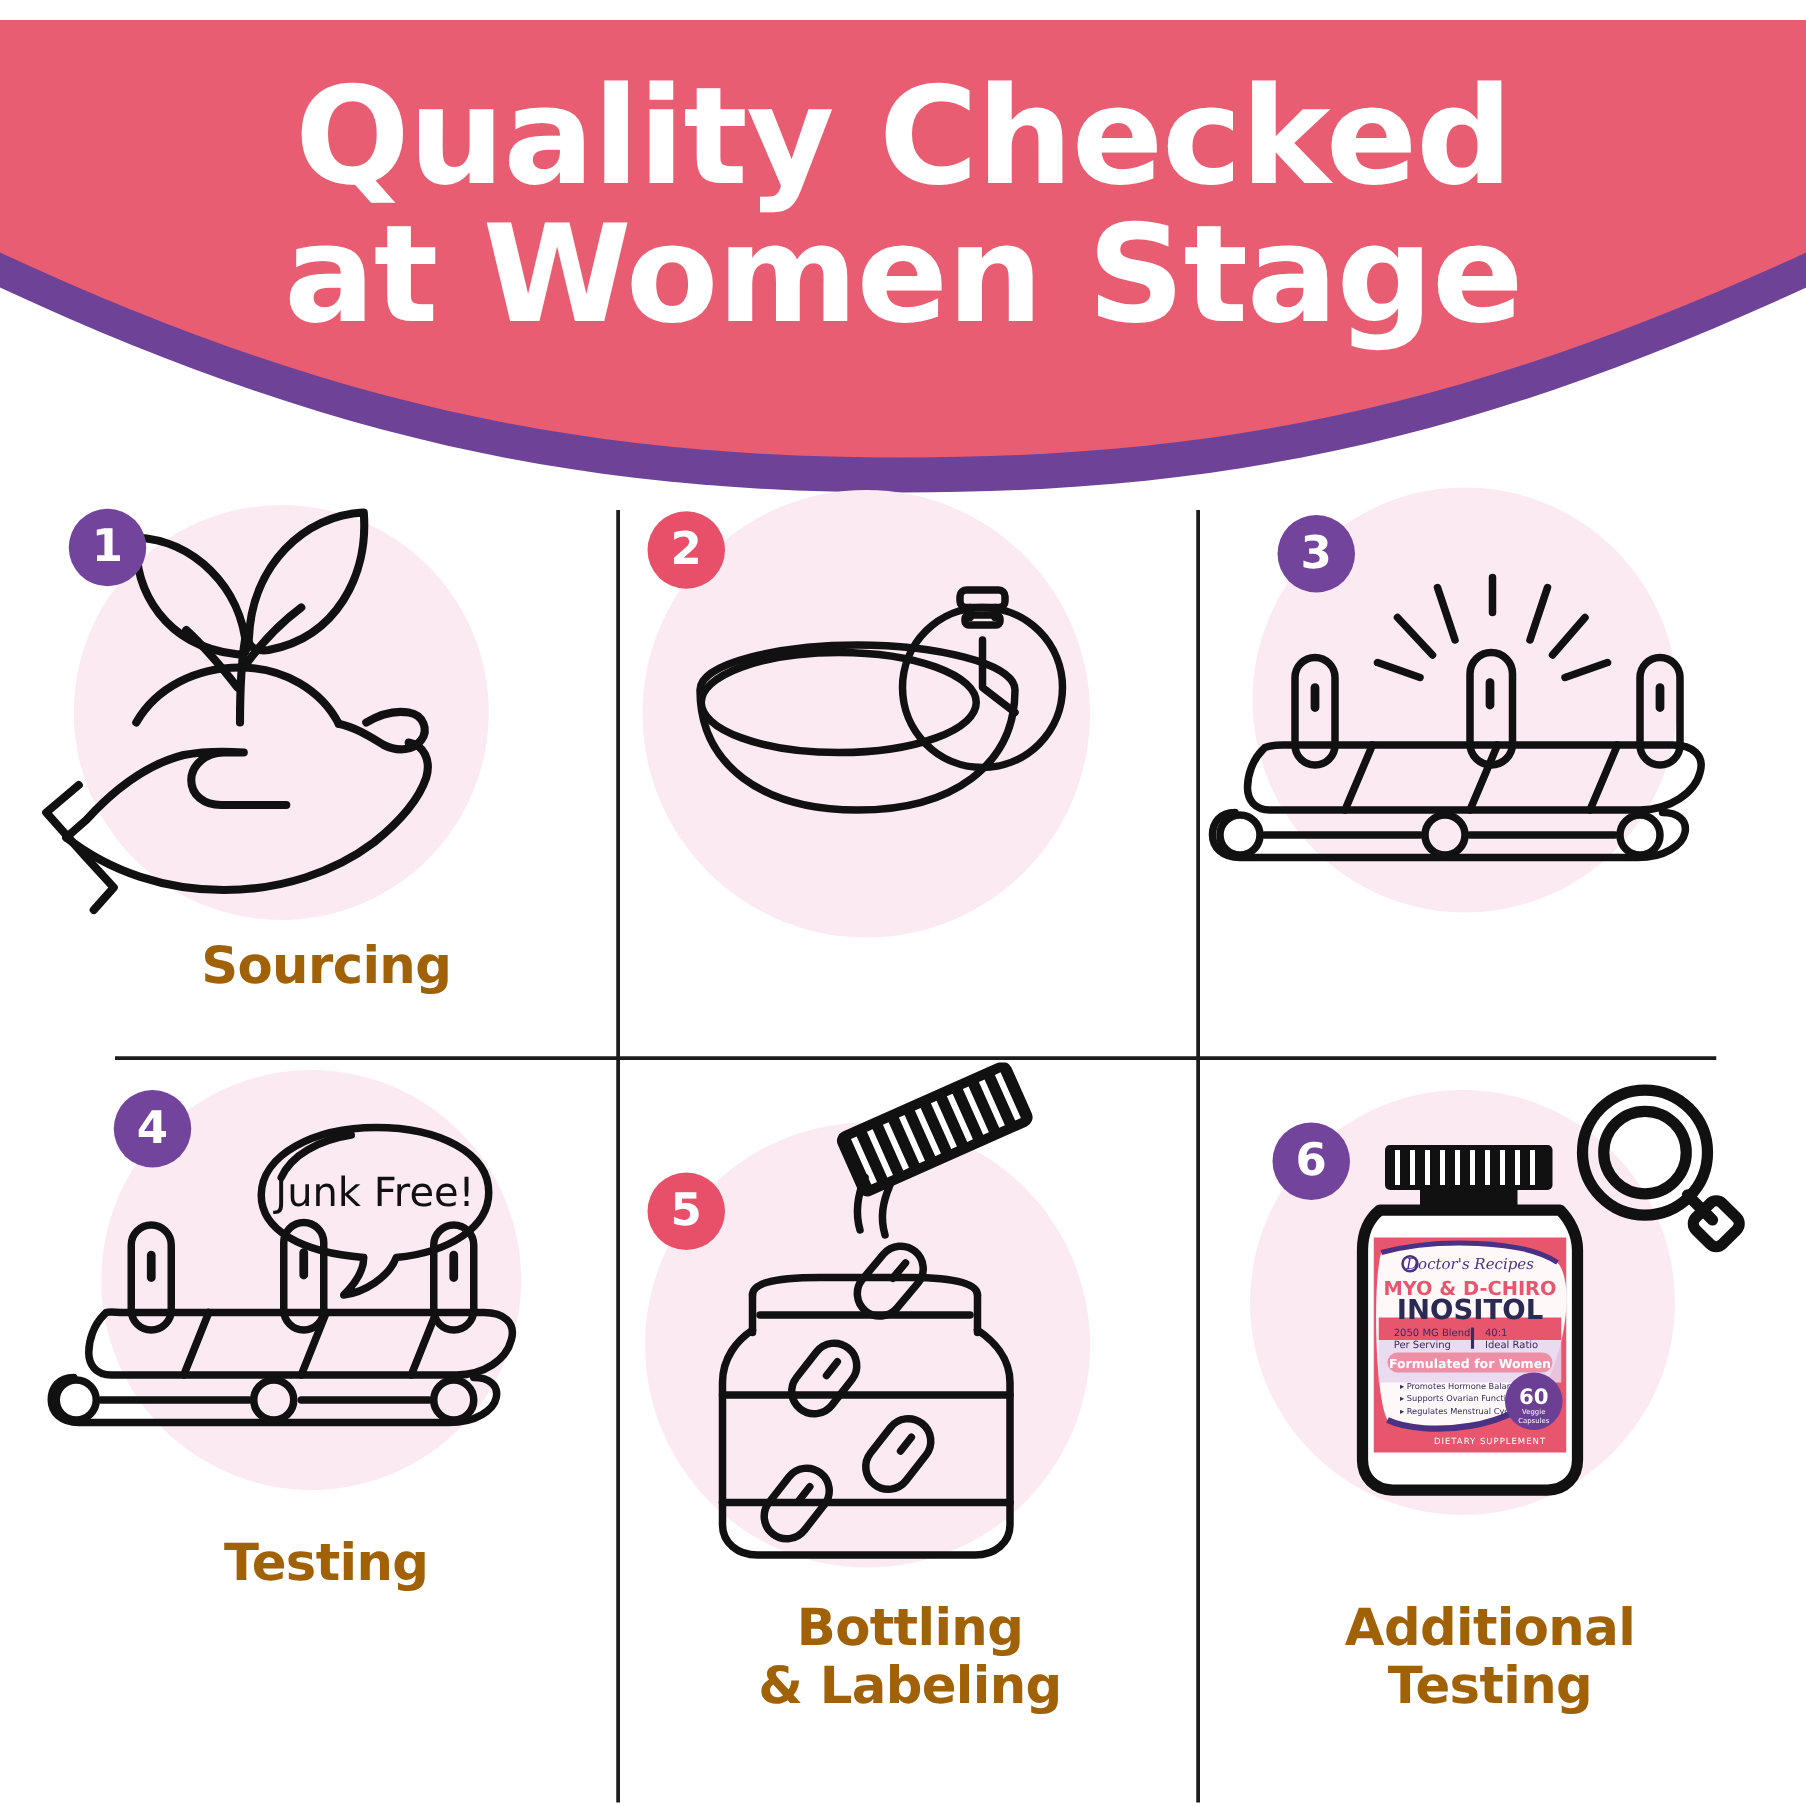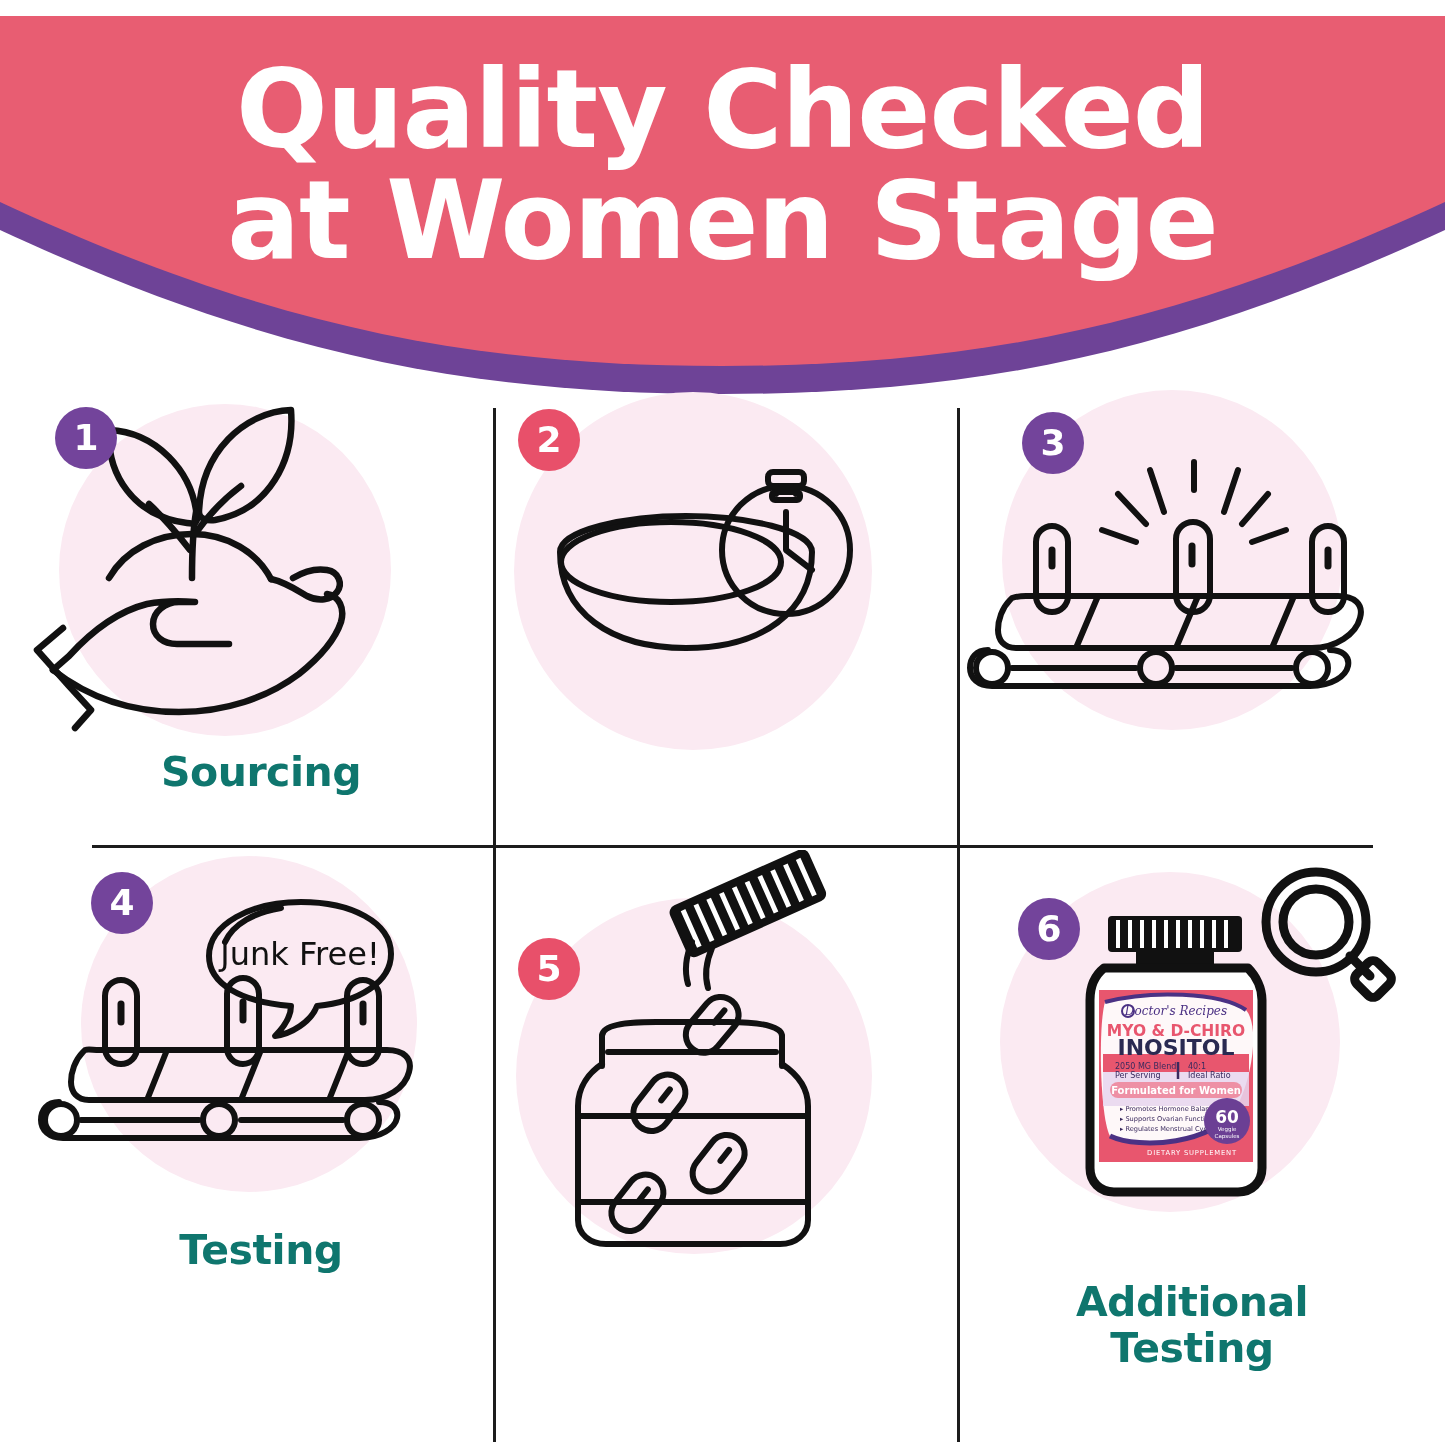--- a/index.html
+++ b/index.html
@@ -82,21 +82,21 @@
   }
   .badge.purple { background:#73449B; }
   .badge.pink   { background:#E8506A; }
 
   .art { position:absolute; left:0; top:0; }
 
   .caption {
     position:absolute;
     left:0; width:464px;
     text-align:center;
-    color:#0f766e;
+    color:#a16207;
     font-family:"DejaVu Sans", sans-serif;
     font-weight:bold;
     font-size:41px;
     line-height:1.12;
     letter-spacing:-0.5px;
   }
   .caption.r1 { top:368px; }
   .caption.r2 { top:378px; }
   .caption.r2b { top:430px; }
   .caption .ln { display:block; }
@@ -295,20 +295,24 @@
             <rect x="204" y="282" width="36" height="62" rx="18"></rect>
             <path d="M222,296 L222,310" stroke-width="6"></path>
           </g>
           <g transform="rotate(38 142 352)">
             <rect x="124" y="322" width="36" height="62" rx="18"></rect>
             <path d="M142,336 L142,350" stroke-width="6"></path>
           </g>
         </g>
       </svg>
     </div>
+    <div class="caption r2b">
+      <span class="ln">Bottling</span>
+      <span class="ln">&amp; Labeling</span>
+    </div>
   </div>
 
   <div class="cell c6">
     <div class="icon-stage">
       <div class="blob" style="left:40px; top:22px; width:340px; height:340px;"></div>
       <div class="badge purple" style="left:58px; top:48px;">6</div>
 
       <svg class="art" width="464" height="412" viewBox="0 0 464 412">
 
         <g fill="none" stroke="#111111" stroke-width="9" stroke-linecap="round" stroke-linejoin="round">

